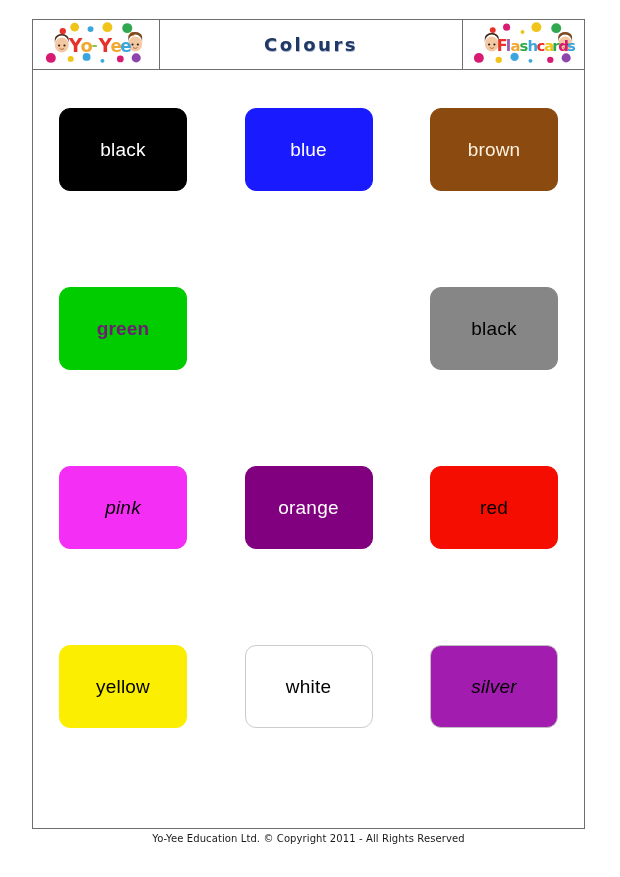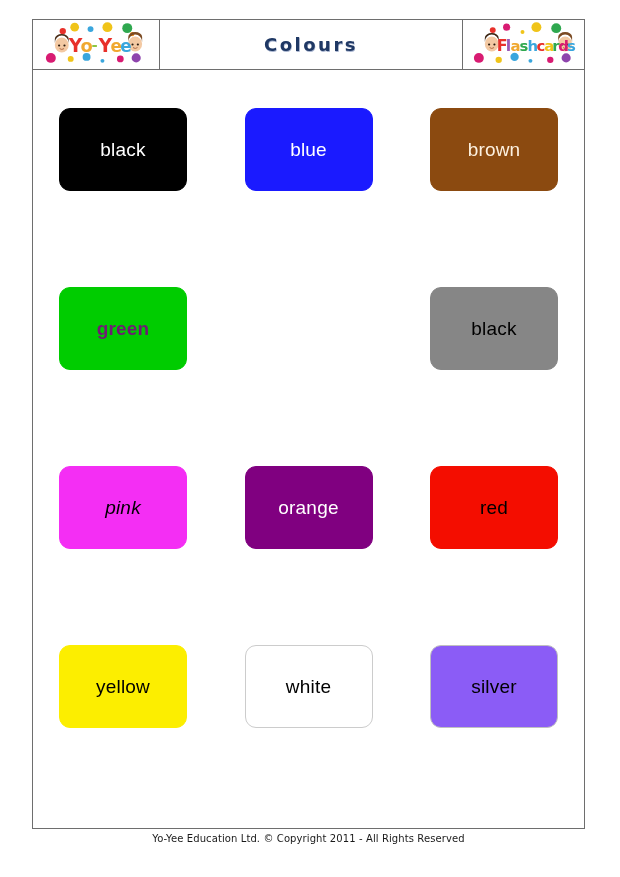--- a/index.html
+++ b/index.html
@@ -240,21 +240,21 @@
           <span class="card-label" style="color: rgb(0, 0, 0);">red</span>
         </div>
       </div>
       <div class="row">
         <div class="card" style="background: rgb(252, 238, 0); border-color: rgb(252, 238, 0);">
           <span class="card-label" style="color: rgb(0, 0, 0);">yellow</span>
         </div>
         <div class="card" style="background: rgb(255, 255, 255); border-color: rgb(204, 204, 204);">
           <span class="card-label" style="color: rgb(0, 0, 0);">white</span>
         </div>
-        <div class="card" style="background: #8b5cf6; border-color: rgb(192, 192, 192);">
+        <div class="card" style="background: #a21caf; border-color: rgb(192, 192, 192); font-style: italic;">
           <span class="card-label" style="color: rgb(0, 0, 0);">silver</span>
         </div>
       </div>
     </div>
 
 </div>
 
 <div class="footer">Yo-Yee Education Ltd.   © Copyright 2011 - All Rights Reserved</div>
 
 </body></html>

